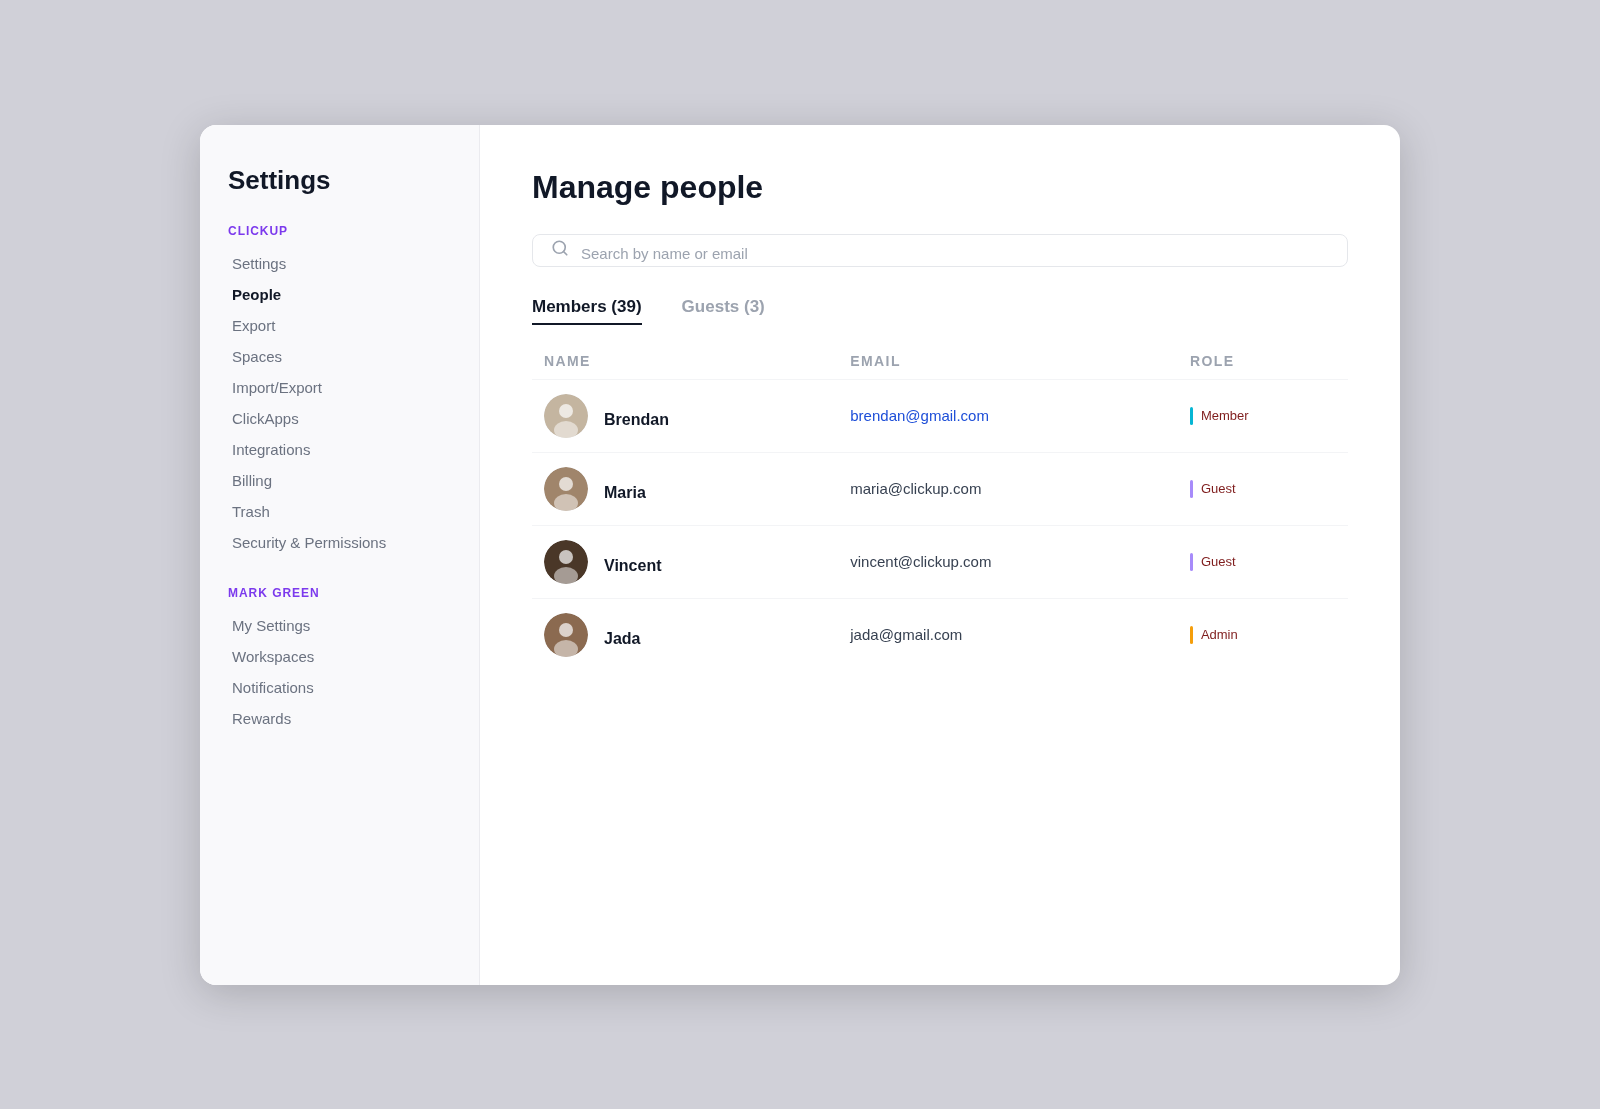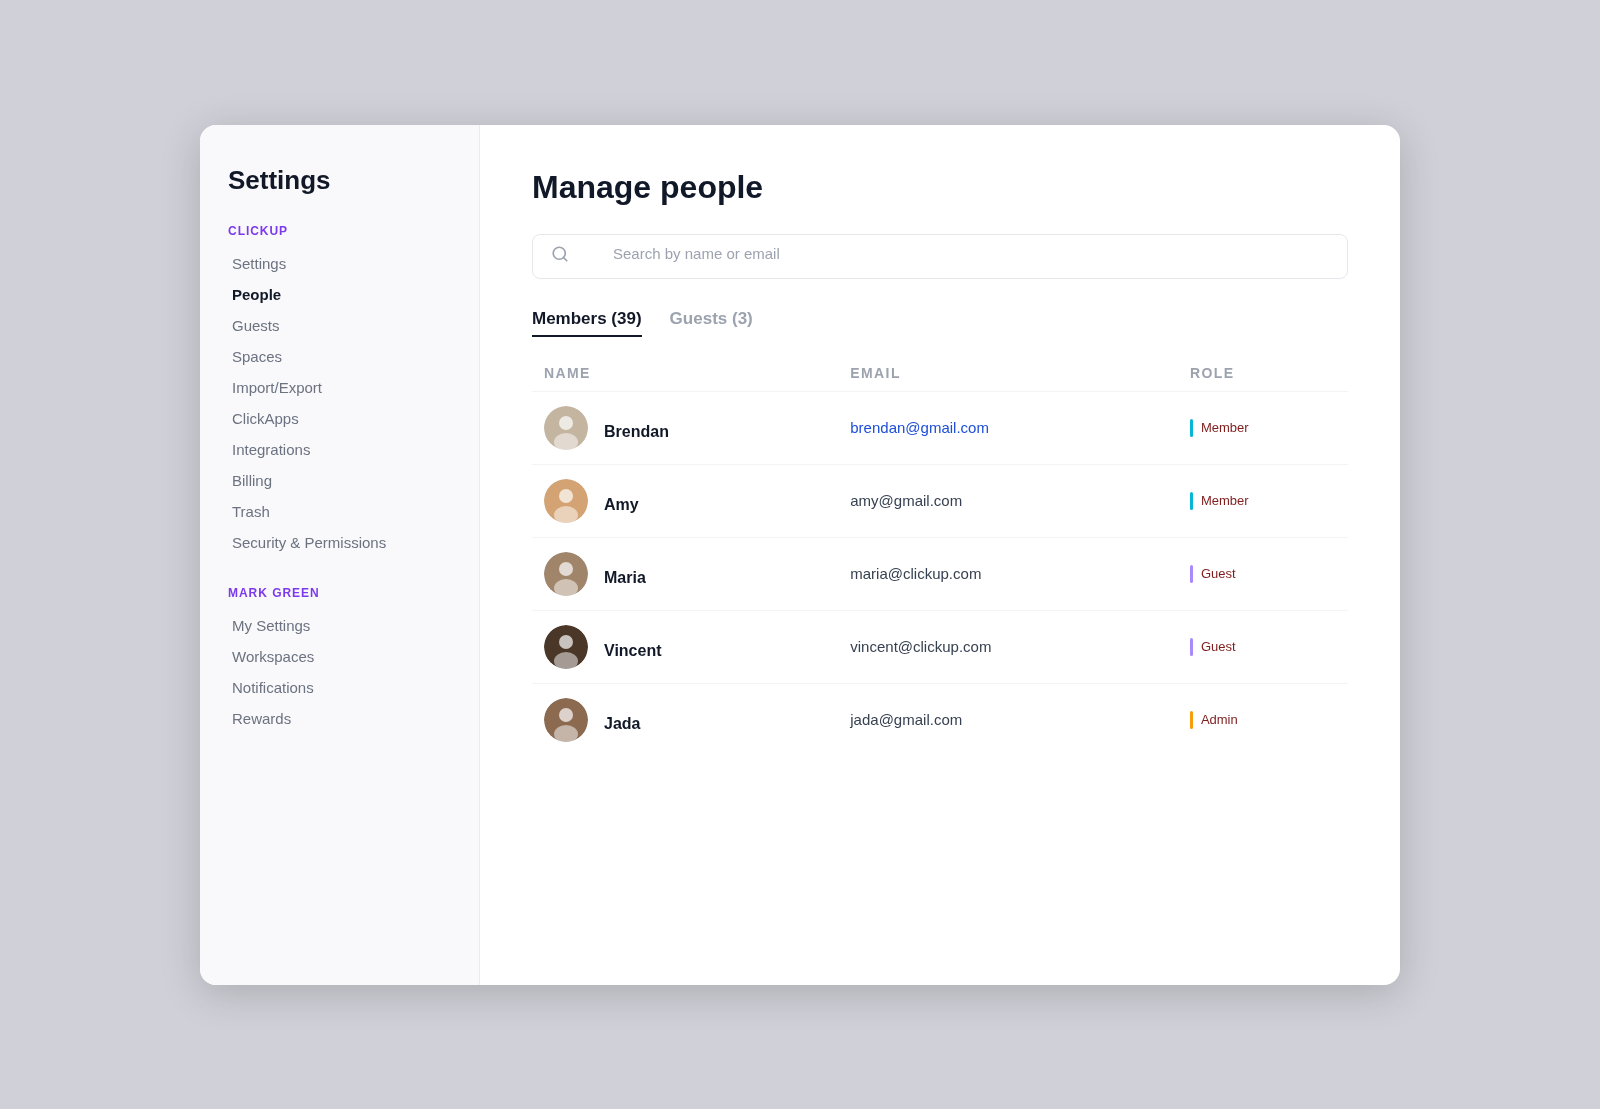--- a/index.html
+++ b/index.html
@@ -64,46 +64,45 @@
       overflow-y: auto;
     }
     .page-title {
       font-size: 32px;
       font-weight: 700;
       color: #111827;
       margin-bottom: 28px;
     }
     .search-bar {
       display: flex;
-      align-items: flex-start;
+      align-items: flex-end;
       border: 1.5px solid #e5e7eb;
       border-radius: 8px;
-      padding: 10px 18px;
+      padding: 4px 18px;
       margin-bottom: 30px;
       background: #fff;
-      gap: 32px;
     }
     .search-icon {
       color: #9ca3af;
       font-size: 18px;
       margin-right: 12px;
     }
     .search-input {
       border: none;
       outline: none;
       font-size: 15px;
       color: #374151;
       width: 100%;
       background: transparent;
     }
     .search-input::placeholder { color: #9ca3af; }
     
     .tabs {
       display: flex;
-      gap: 28px;
+      gap: 40px;
       margin-bottom: 20px;
       border-bottom: none;
     }
     .tab {
       font-size: 17px;
       font-weight: 600;
       padding-bottom: 6px;
       cursor: pointer;
     }
     .tab.active {
@@ -185,21 +184,21 @@
 
   <div class="sidebar">
     <div class="sidebar-title">Settings</div>
 
     <div class="sidebar-section-label clickup">CLICKUP</div>
 
     <nav>
 
     <div class="sidebar-nav-item">Settings</div>
         <div class="sidebar-nav-item active">People</div>
-        <div class="sidebar-nav-item">Guests</div>
+        <div class="sidebar-nav-item">Export</div>
         <div class="sidebar-nav-item">Spaces</div>
         <div class="sidebar-nav-item">Import/Export</div>
         <div class="sidebar-nav-item">ClickApps</div>
         <div class="sidebar-nav-item">Integrations</div>
         <div class="sidebar-nav-item">Billing</div>
         <div class="sidebar-nav-item">Trash</div>
         <div class="sidebar-nav-item">Security &amp; Permissions</div>
       </nav>
 
     <div class="sidebar-section-label mark">MARK GREEN</div>
@@ -262,41 +261,20 @@
                 <span class="role-bar"></span>
                 <span class="role-text">Member</span>
               </div>
             </td>
           </tr>
           <tr>
             <td>
               <div class="name-cell">
                 <div class="avatar">
                   <svg viewBox="0 0 44 44" xmlns="http://www.w3.org/2000/svg">
-      <circle cx="22" cy="22" r="22" fill="#d4a373"></circle>
-      <circle cx="22" cy="17" r="7" fill="rgba(255,255,255,0.7)"></circle>
-      <ellipse cx="22" cy="36" rx="12" ry="9" fill="rgba(255,255,255,0.5)"></ellipse>
-    </svg>
-                </div>
-                <span class="name-text">Amy</span>
-              </div>
-            </td>
-            <td style="color: rgb(55, 65, 81);">amy@gmail.com</td>
-            <td>
-              <div class="role-cell">
-                <span class="role-bar"></span>
-                <span class="role-text">Member</span>
-              </div>
-            </td>
-          </tr>
-          <tr>
-            <td>
-              <div class="name-cell">
-                <div class="avatar">
-                  <svg viewBox="0 0 44 44" xmlns="http://www.w3.org/2000/svg">
       <circle cx="22" cy="22" r="22" fill="#a0856b"></circle>
       <circle cx="22" cy="17" r="7" fill="rgba(255,255,255,0.7)"></circle>
       <ellipse cx="22" cy="36" rx="12" ry="9" fill="rgba(255,255,255,0.5)"></ellipse>
     </svg>
                 </div>
                 <span class="name-text">Maria</span>
               </div>
             </td>
             <td style="color: rgb(55, 65, 81);">maria@clickup.com</td>
             <td>

